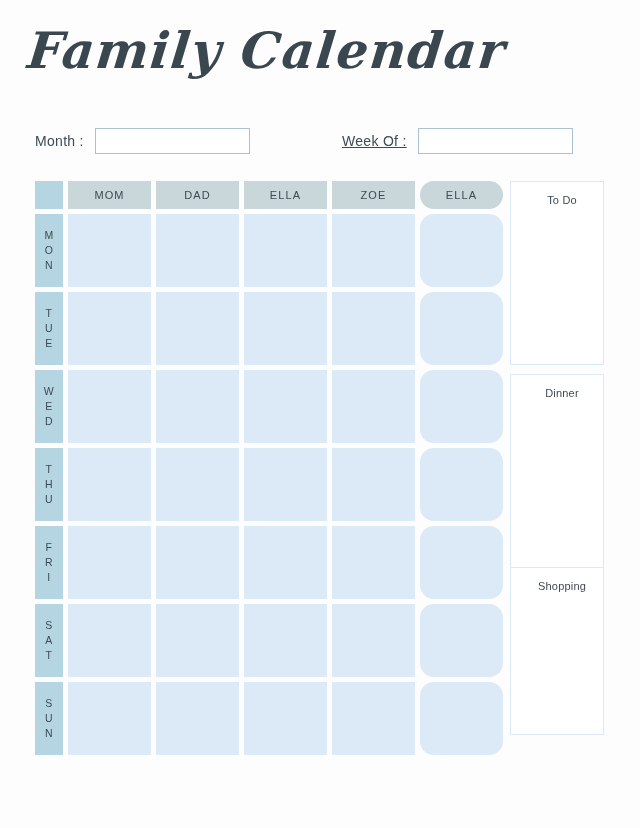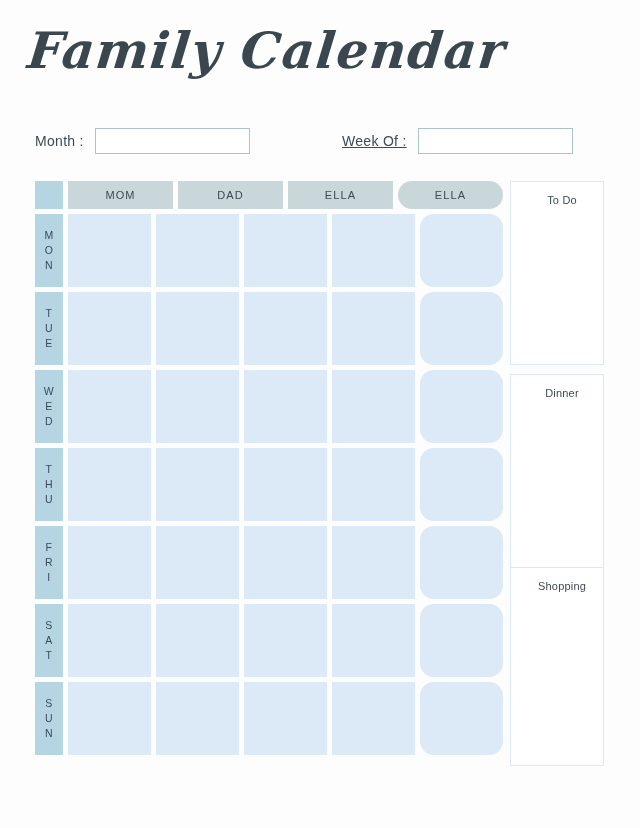--- a/index.html
+++ b/index.html
@@ -142,21 +142,21 @@
   }
   .note-title {
     text-align: center;
     font-size: 11px;
     color: #3d4a52;
     padding-top: 12px;
     letter-spacing: 0.2px;
   }
   #panel-todo     { top: 181px; height: 184px; }
   #panel-dinner   { top: 374px; height: 224px; }
-  #panel-shopping { top: 567px; height: 199px; }
+  #panel-shopping { top: 567px; height: 168px; }
 </style>
 </head>
 <body>
 
 <div id="page-title">Family Calendar</div>
 
 <div id="field-row">
 
   <div class="field-group" id="month-group">
     <span class="field-label">Month :</span>
@@ -177,20 +177,23 @@
     <div class="person-cell header-cell">
         <span>MOM</span>
       </div>
     <div class="person-cell header-cell">
         <span>DAD</span>
       </div>
     <div class="person-cell header-cell">
         <span>ELLA</span>
       </div>
     <div class="person-cell header-cell">
+        <span>ZOE</span>
+      </div>
+    <div class="person-cell header-cell">
         <span>ELLA</span>
       </div>
   </div>
 
   <div class="grid-row body-row">
     <div class="daycol-cell day-label">
       <span>M</span>
       <span>O</span>
       <span>N</span>
     </div>

